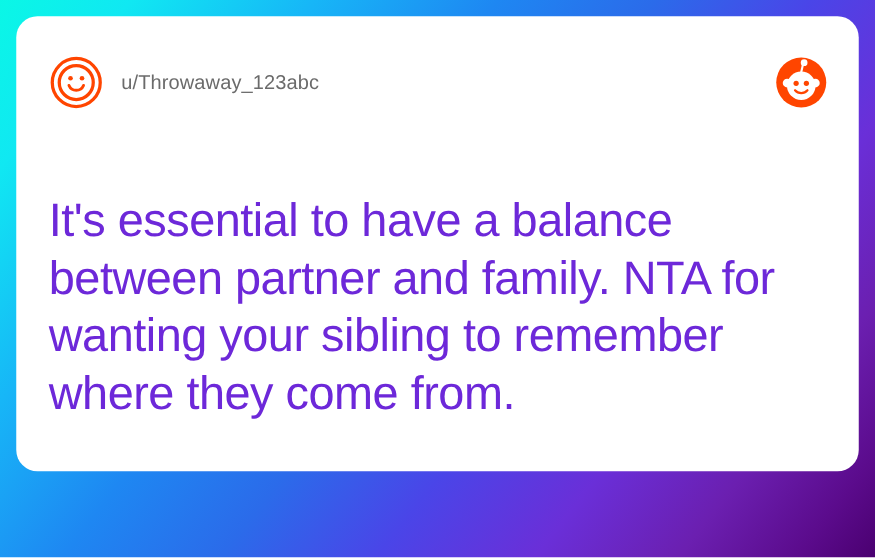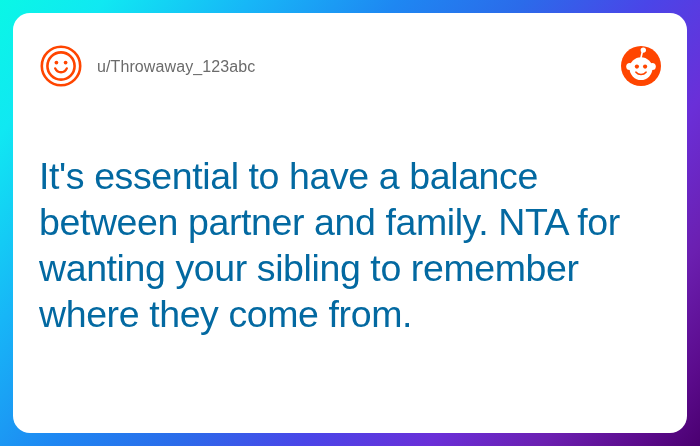--- a/index.html
+++ b/index.html
@@ -28,21 +28,21 @@
         #6B1FB0 85%,
         #5B0B8C 94%,
         #4A0070 100%);
   }
 
   .card {
     position: absolute;
     left: 13px;
     top: 13px;
     width: 674px;
-    height: 420px;
+    height: 364px;
     background: #ffffff;
     border-radius: 17px;
     box-sizing: border-box;
     overflow: hidden;
   }
 
   .card-header {
     position: absolute;
     left: 0;
     top: 0;
@@ -81,21 +81,21 @@
     display: block;
   }
 
   .body-text {
     position: absolute;
     left: 26px;
     top: 140px;
     width: 610px;
     font-size: 37.5px;
     line-height: 46px;
-    color: #0369a1;
+    color: #6d28d9;
     letter-spacing: -0.4px;
     font-weight: 400;
     white-space: pre-wrap;
     word-wrap: break-word;
   }
 </style>
 </head>
 <body>
 
 <div class="canvas">

